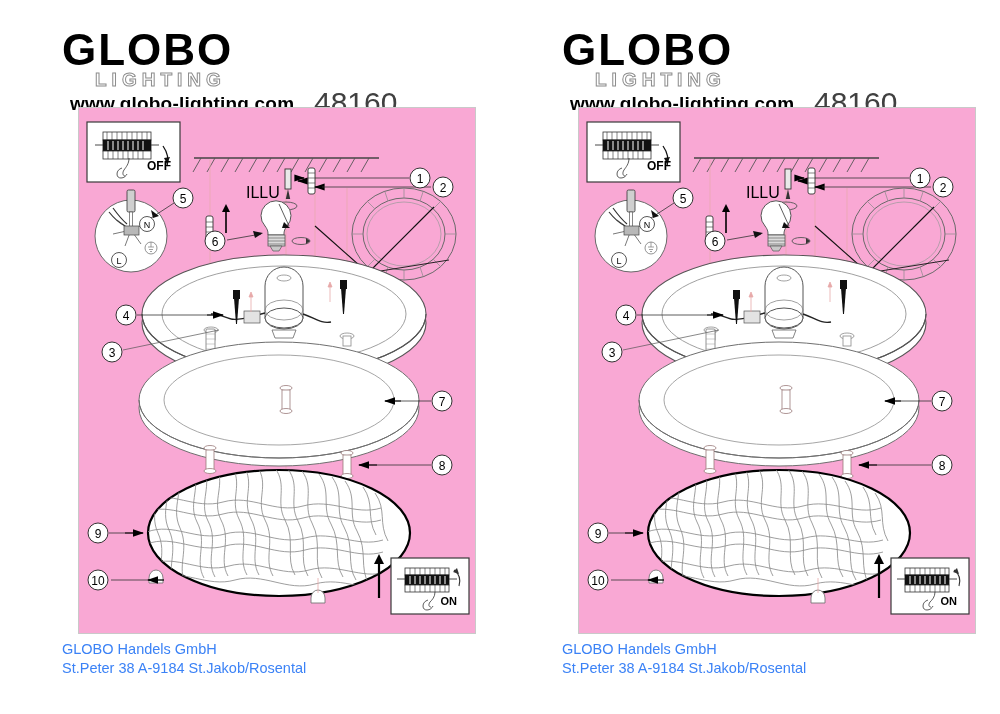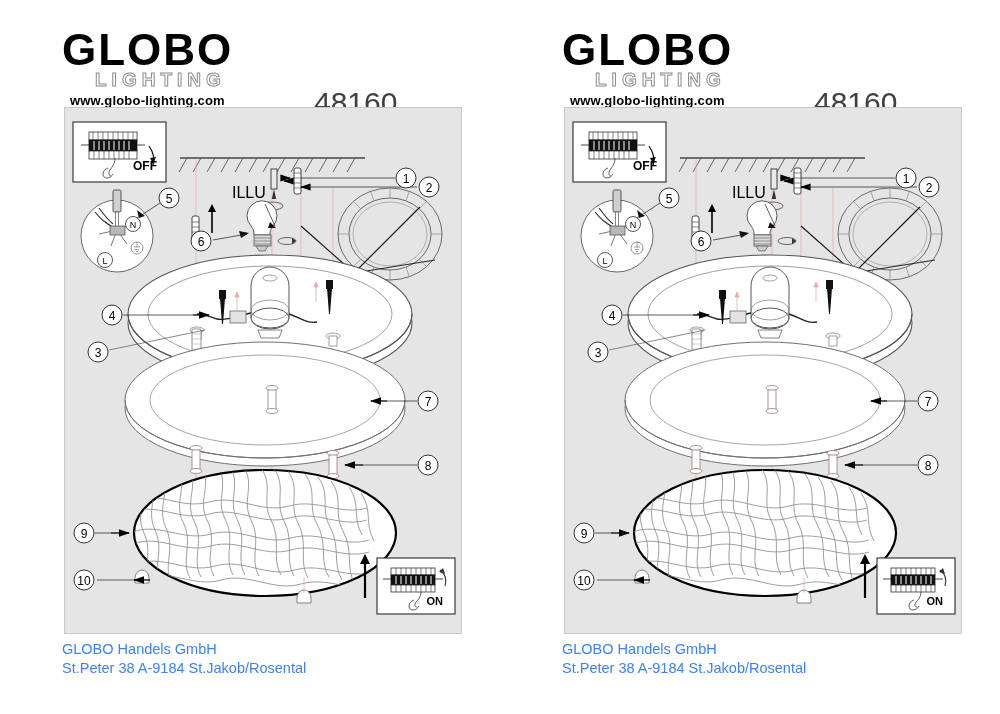--- a/index.html
+++ b/index.html
@@ -10,26 +10,26 @@
   .panel.left{left:0;}
   .panel.right{left:500px;}
 
   
   .hdr{position:absolute;left:62px;top:28px;width:400px;height:80px;}
   .logo-globo{position:absolute;left:0;top:0;font-size:44px;font-weight:bold;letter-spacing:2px;
               color:#000;line-height:44px;font-family:"Liberation Sans",sans-serif;}
   .logo-lighting{position:absolute;left:33px;top:42px;font-size:19px;font-weight:bold;letter-spacing:5px;
                  line-height:19px;color:transparent;
                  -webkit-text-stroke:1px #8d8d8d;}
-  .logo-url{position:absolute;left:8px;top:65px;font-size:13px;font-weight:bold;color:#000;letter-spacing:.2px;}
+  .logo-url{position:absolute;left:8px;top:65px;font-size:19px;font-weight:bold;color:#000;letter-spacing:.2px;}
   .model-no{position:absolute;left:252px;top:58px;font-size:30px;color:#404040;letter-spacing:0px;}
 
   
-  .frame{position:absolute;left:64px;top:107px;width:396px;height:525px;border:1px solid #c9c9c9;
-         background:#e5e5e5;overflow:hidden;}
+  .frame{position:absolute;left:78px;top:107px;width:396px;height:525px;border:1px solid #c9c9c9;
+         background:#f9a8d4;overflow:hidden;}
   .frame svg{position:absolute;left:0;top:0;}
 
   
   .footer{position:absolute;left:62px;top:640px;width:400px;font-size:14.5px;color:#3b82f6;line-height:19px;}
   .footer div{white-space:nowrap;}
 
   
   text{font-family:"Liberation Sans",sans-serif;}
 </style>
 </head>

